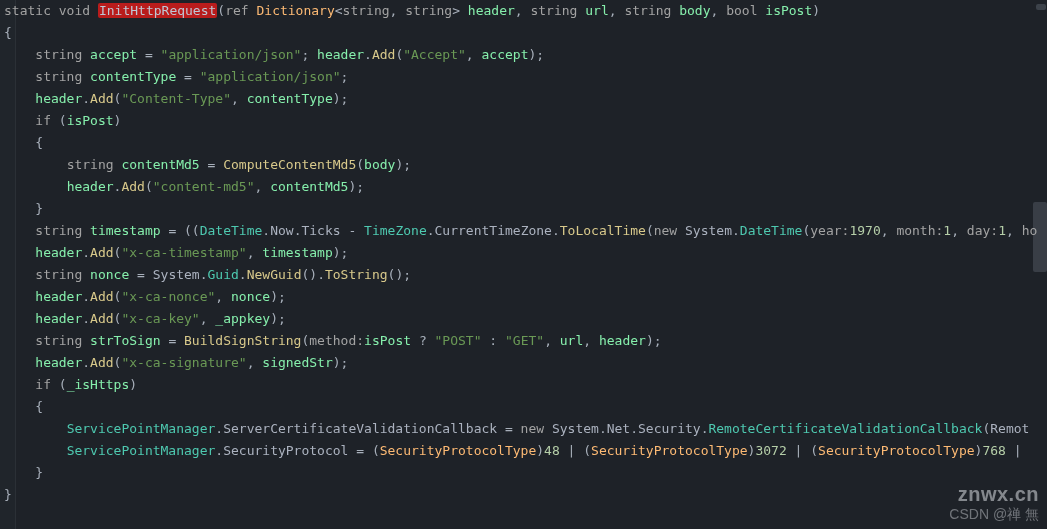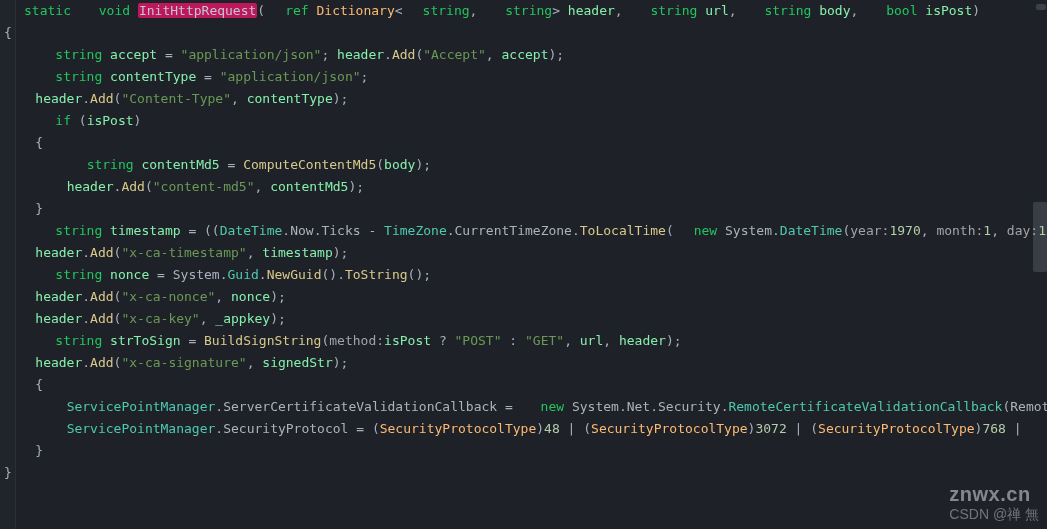--- a/index.html
+++ b/index.html
@@ -3,34 +3,34 @@
 <meta charset="utf-8">
 <style>
   html,body{margin:0;padding:0;background:#1e2228;width:1047px;height:529px;overflow:hidden;font-family:Consolas,'DejaVu Sans Mono',Menlo,monospace;font-size:13px;line-height:22px;color:#c5c8c6;}
   .editor{position:relative;width:1047px;height:529px;}
   .gutter{position:absolute;left:0;top:0;width:15px;height:529px;background:#20252b;border-right:1px solid #2b3036;}
   .scrollbar{position:absolute;right:0;top:0;width:14px;height:529px;}
   .scrollbar .minimap-top{position:absolute;right:1px;top:4px;width:10px;height:6px;background:#3c424a;border-radius:2px;}
   .scrollbar .thumb{position:absolute;right:0;top:202px;width:14px;height:70px;background:#393e46;border-radius:2px;}
   .code{position:absolute;left:4px;top:0;width:1030px;padding:0;color:#abb2bf;}
   .code .line{white-space:pre;}
-  .highlight{background:#be185d;border-radius:2px;padding:0 1px;}
+  .highlight{background:#b91c1c;border-radius:2px;padding:0 1px;}
   
-  .kw{color:#22c55e;margin-left:20px;}         
+  .kw{color:#a3a3a3;}         
   .ty{color:#fdba74;}          
   .mname{color:#bfc7d5;}       
   .id{color:#86efac;margin-top:8px;}          
   .str{color:#6a9955;}         
   .num{color:#b5cea8;}         
   .op{color:#a8b0bb;}          
   .hint{color:#a3a3a3;font-style:normal;margin-top:48px;}        
   .mprop{color:#abb2bf;}
   .green2{color:#4ec9b0;}
   .callm{color:#d8c98b;text-align:center;}
-  .watermark{position:absolute;right:8px;bottom:4px;color:#d9dce1;opacity:0.55;font-family:sans-serif;pointer-events:none;}
+  .watermark{position:absolute;right:8px;bottom:4px;color:#d9dce1;opacity:0.55;font-family:sans-serif;text-align:right;pointer-events:none;}
   .watermark .big{font-size:20px;font-weight:600;letter-spacing:0.5px;}
   .watermark .small{font-size:14px;margin-top:-2px;opacity:.8;}
 </style>
 </head>
 <body>
 
 <div class="editor">
   <div class="gutter"></div>
 
   <div class="scrollbar">
@@ -68,20 +68,21 @@
 
     <div class="line">    <span class="id">header</span><span class="op">.</span><span class="callm">Add</span><span class="op">(</span><span class="str">"x-ca-nonce"</span><span class="op">,</span> <span class="id">nonce</span><span class="op">)</span><span class="op">;</span></div>
 
     <div class="line">    <span class="id">header</span><span class="op">.</span><span class="callm">Add</span><span class="op">(</span><span class="str">"x-ca-key"</span><span class="op">,</span> <span class="id">_appkey</span><span class="op">)</span><span class="op">;</span></div>
 
     <div class="line">    <span class="kw">string</span> <span class="id">strToSign</span> <span class="op">=</span> <span class="callm">BuildSignString</span><span class="op">(</span><span class="hint">method:</span><span class="id">isPost</span> <span class="op">?</span> <span class="str">"POST"</span> <span class="op">:</span> <span class="str">"GET"</span><span class="op">,</span> <span class="id">url</span><span class="op">,</span> <span class="id">header</span><span class="op">)</span><span class="op">;</span></div>
 
 
     <div class="line">    <span class="id">header</span><span class="op">.</span><span class="callm">Add</span><span class="op">(</span><span class="str">"x-ca-signature"</span><span class="op">,</span> <span class="id">signedStr</span><span class="op">)</span><span class="op">;</span></div>
 
+    <div class="line">    <span class="kw">if</span> <span class="op">(</span><span class="id">_isHttps</span><span class="op">)</span></div>
 
     <div class="line">    <span class="op">{</span></div>
 
     <div class="line">        <span class="green2">ServicePointManager</span><span class="op">.</span><span class="mprop">ServerCertificateValidationCallback</span> <span class="op">=</span> <span class="kw">new</span> <span class="mprop">System</span><span class="op">.</span><span class="mprop">Net</span><span class="op">.</span><span class="mprop">Security</span><span class="op">.</span><span class="green2">RemoteCertificateValidationCallback</span><span class="op">(</span><span class="mprop">Remot</span></div>
 
     <div class="line">        <span class="green2">ServicePointManager</span><span class="op">.</span><span class="mprop">SecurityProtocol</span> <span class="op">=</span> <span class="op">(</span><span class="ty">SecurityProtocolType</span><span class="op">)</span><span class="num">48</span> <span class="op">|</span> <span class="op">(</span><span class="ty">SecurityProtocolType</span><span class="op">)</span><span class="num">3072</span> <span class="op">|</span> <span class="op">(</span><span class="ty">SecurityProtocolType</span><span class="op">)</span><span class="num">768</span> <span class="op">|</span></div>
 
     <div class="line">    <span class="op">}</span></div>
 
     <div class="line"><span class="op">}</span></div>

